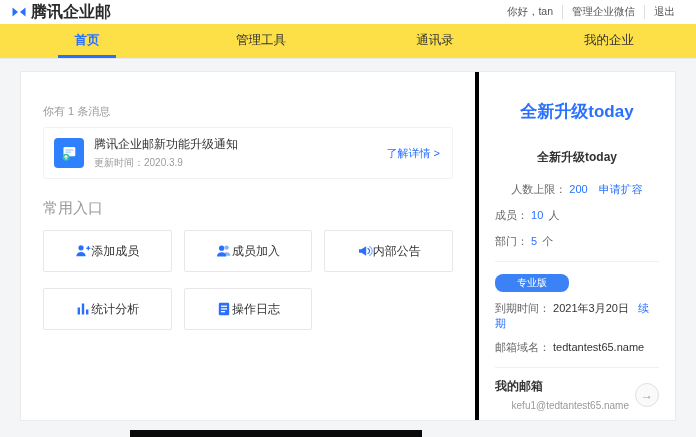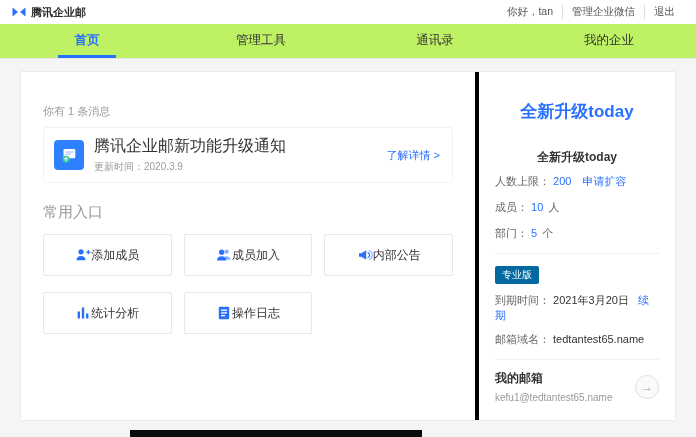--- a/index.html
+++ b/index.html
@@ -7,28 +7,28 @@
     width:696px;height:437px;position:relative;overflow:hidden;
     background:#f4f5f7;
     font-family:"Liberation Sans","DejaVu Sans",sans-serif;
     color:#333;
   }
   
   .topbar{
     height:24px;background:#fff;display:flex;align-items:center;
     padding:0 12px;font-size:11px;
   }
-  .logo{display:flex;align-items:center;gap:5px;font-size:11px;font-weight:bold;color:#2b2b2b;cursor:pointer;}
+  .logo{display:flex;align-items:center;gap:5px;font-size:16px;font-weight:bold;color:#2b2b2b;cursor:pointer;}
   .logo svg{display:block;}
   .topbar-right{margin-left:auto;display:flex;align-items:center;}
   .toplink{color:#555;padding:0 9px;cursor:pointer;font-size:10.5px;}
   .toplink + .toplink{border-left:1px solid #ddd;}
   
   .nav{
-    height:34px;background:#bef264;border-bottom:1px solid #e8e8ec;
+    height:34px;background:#fde047;border-bottom:1px solid #e8e8ec;
     display:flex;
   }
   .tab{
     flex:1;text-align:center;line-height:33px;font-size:12.5px;color:#333;
     position:relative;cursor:pointer;
   }
   .tab.active{color:#2970ff;font-weight:bold;}
   .tab.active::after{
     content:"";position:absolute;bottom:0;left:50%;transform:translateX(-50%);
     width:58px;height:3px;background:#2970ff;
@@ -43,21 +43,21 @@
   .msg-count{margin-top:14px;font-size:11px;color:#999;}
   .notice{
     margin-top:8px;display:flex;align-items:center;
     border:1px solid #f0f2f5;border-radius:3px;padding:8px 12px 8px 10px;
   }
   .notice-icon{
     width:30px;height:30px;border-radius:4px;background:#2f80ff;flex:0 0 auto;
     display:flex;align-items:center;justify-content:center;
   }
   .notice-text{margin-left:10px;}
-  .notice-title{font-size:16px;color:#333;}
+  .notice-title{font-size:12px;color:#333;}
   .notice-updated{font-size:10px;color:#9b9b9b;margin-top:3px;}
   .notice-link{margin-left:auto;font-size:11px;color:#2970ff;cursor:pointer;}
   .section-label{margin-top:20px;font-size:15px;color:#999;}
   .shortcut-grid{
     margin-top:12px;display:grid;grid-template-columns:repeat(3,1fr);
     gap:16px 12px;
   }
   .shortcut{
     border:1px solid #e7e7ea;border-radius:2px;height:40px;background:#fff;
     display:flex;align-items:center;justify-content:center;
@@ -70,31 +70,31 @@
     width:200px;border-left:4px solid #000000;padding:12px 16px;box-sizing:border-box;flex:0 0 auto;
   }
   .promo-title{margin-top:16px;text-align:center;font-size:17px;font-weight:bold;color:#2970ff;}
   .promo-subtitle{margin-top:26px;text-align:center;font-size:12px;font-weight:bold;color:#333;}
   .stat-line{font-size:11px;color:#666;margin-top:11px;}
   .stat-line .val{color:#2970ff;}
   .stat-line .suffix{color:#666;margin-left:2px;}
   .stat-line .action{color:#2970ff;margin-left:8px;cursor:pointer;}
   .divider{border:none;border-top:1px solid #f0f0f0;margin:12px 0 10px 0;}
   .badge{
-    display:inline-block;background:#0369a1;color:#fff;font-size:10px;
-    padding:2px 7px;border-radius:2px;
+    display:inline-block;background:#3b82f6;color:#fff;font-size:10px;
+    padding:2px 22px;border-radius:8px;
   }
   .plan-line{font-size:11px;color:#666;margin-top:9px;}
   .plan-line .dark{color:#333;}
   .plan-line .blue{color:#2970ff;}
   .plan-line .link{color:#2970ff;margin-left:6px;cursor:pointer;}
   .mailbox{display:flex;align-items:center;margin-top:6px;}
   .mailbox-text{flex:1;min-width:0;}
   .mailbox-title{font-size:12px;font-weight:bold;color:#333;}
-  .mailbox-email{font-size:10px;color:#999;margin-top:5px;word-break:break-all;}
+  .mailbox-email{font-size:10px;color:#999;margin-top:5px;word-break:break-all;text-align:right;}
   .arrow-btn{
     width:22px;height:22px;border-radius:50%;border:1px solid #e0e0e0;background:#fafafa;
     display:flex;align-items:center;justify-content:center;color:#999;font-size:12px;
     cursor:pointer;flex:0 0 auto;margin-left:6px;
   }
   
   .taskbar-fragment{
     position:absolute;bottom:0;left:130px;width:292px;height:7px;background:#0a0a0a;
   }
 </style>
@@ -209,21 +209,21 @@
           </span>
           <span>操作日志</span>
         </div>
       </div>
     </div>
 
     <div class="right-panel">
       <div class="promo-title">全新升级today</div>
       <div class="promo-subtitle">全新升级today</div>
 
-      <div class="stat-line" style="margin-top:8px;">
+      <div class="stat-line" style="margin-top:16px;text-align:center;">
         <span>人数上限：</span>
         <span class="val">200</span>
         <span class="action">申请扩容</span>
       </div>
       <div class="stat-line">
         <span>成员：</span>
         <span class="val">10</span>
         <span class="suffix">人</span>
       </div>
       <div class="stat-line">

